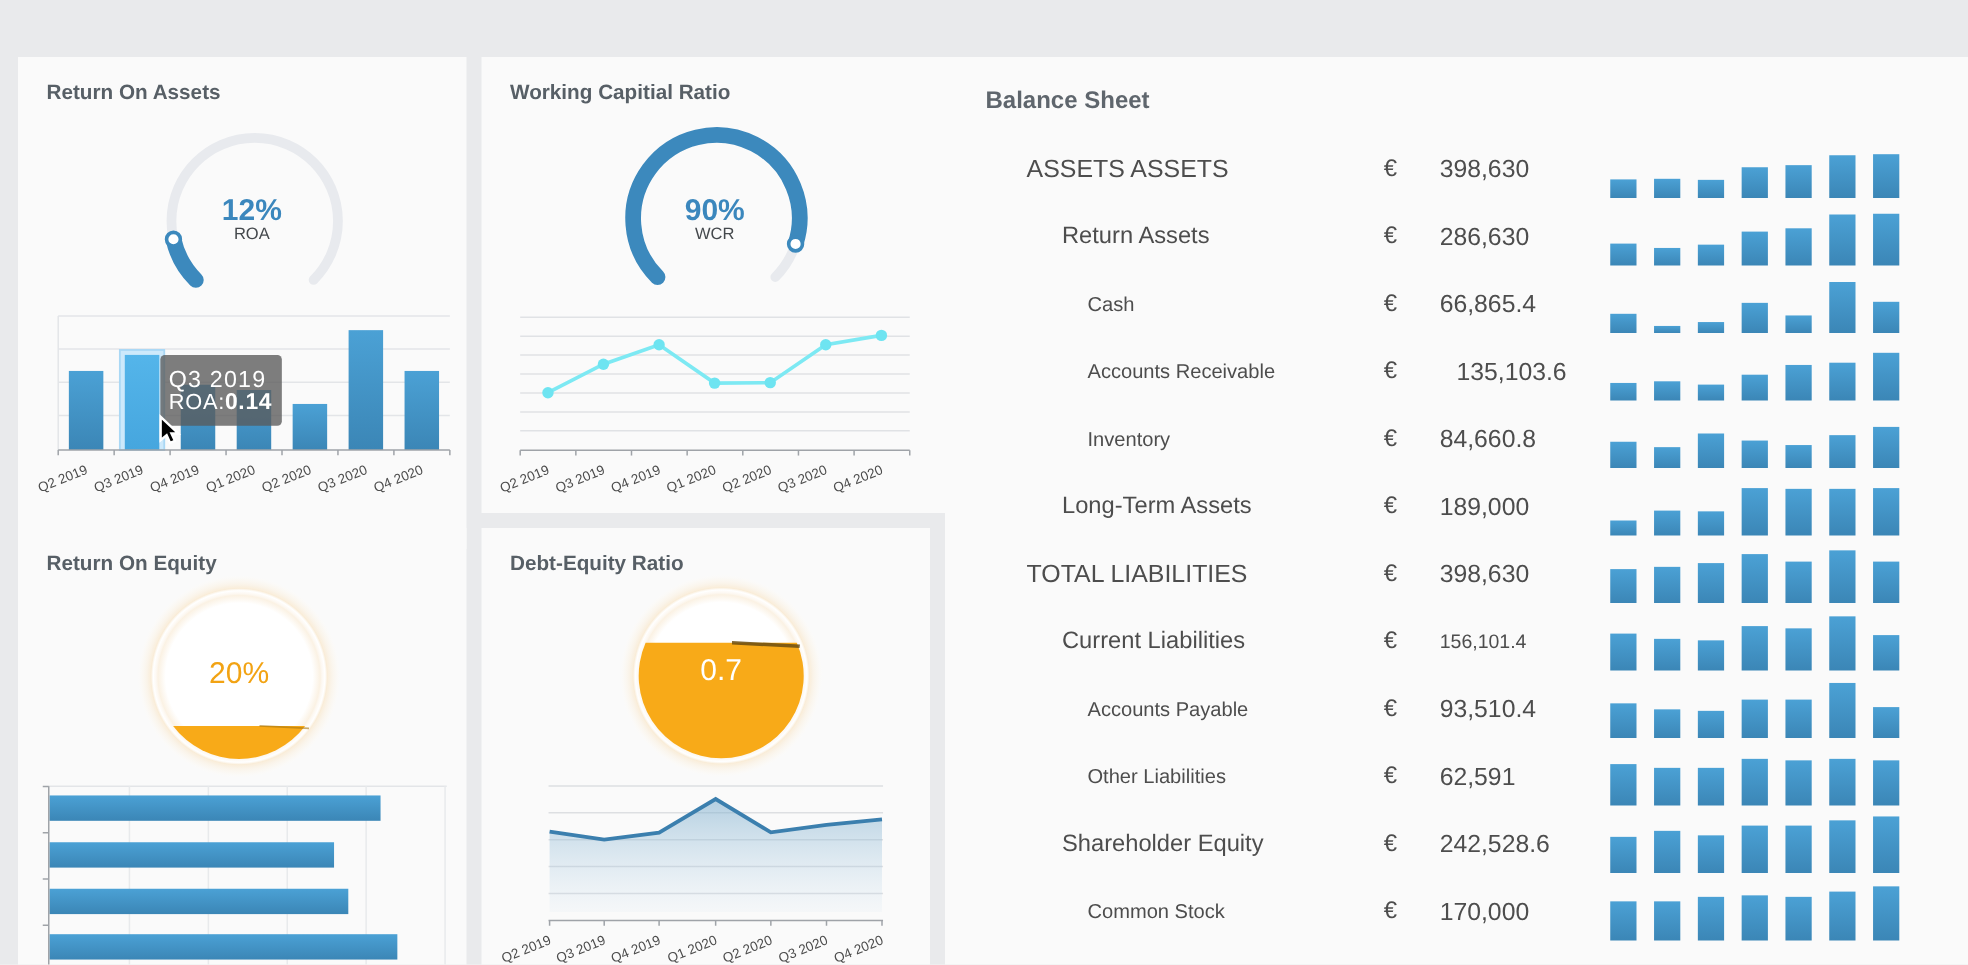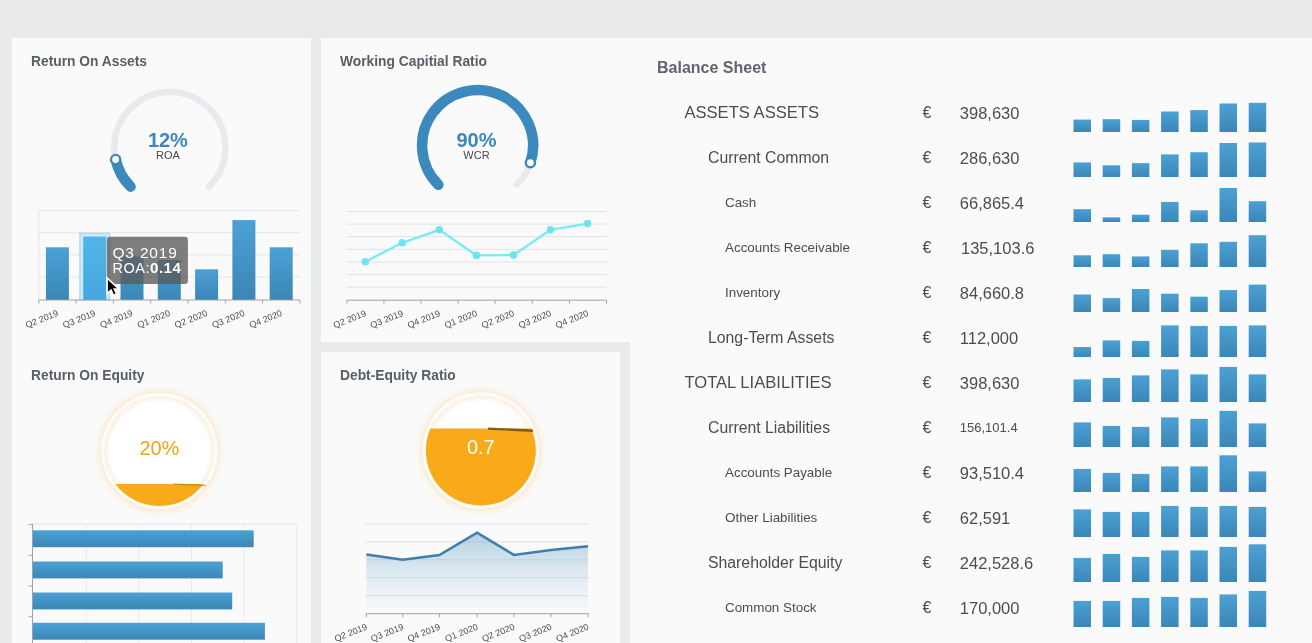--- a/index.html
+++ b/index.html
@@ -173,35 +173,35 @@
 <text transform="translate(194.4,277.0) rotate(-22)" text-anchor="end" font-size="9" fill="#4c4c4c">Q2 2020</text>
 <text transform="translate(231.5,277.0) rotate(-22)" text-anchor="end" font-size="9" fill="#4c4c4c">Q3 2020</text>
 <text transform="translate(268.5,277.0) rotate(-22)" text-anchor="end" font-size="9" fill="#4c4c4c">Q4 2020</text>
 </svg>
     </div>
 <div class="card" style="left:630px;top:38px;width:682px;height:640px">
 <div style="position:absolute;left:27px;top:21px;font-size:16px;font-weight:bold;color:#5f666d">Balance Sheet</div>
 <div style="position:absolute;left:54.4px;top:65px;font-size:16.6px;color:#4d4d4d;line-height:20px">ASSETS ASSETS</div>
 <div style="position:absolute;left:289px;width:16px;top:65px;font-size:16px;color:#4d4d4d;text-align:center;line-height:20px">€</div>
 <div style="position:absolute;left:329.8px;top:65px;font-size:16.5px;color:#4d4d4d;line-height:20px">398,630</div>
-<div style="position:absolute;left:78.0px;top:110px;font-size:15.8px;color:#4d4d4d;line-height:20px">Current Common</div>
+<div style="position:absolute;left:78.0px;top:110px;font-size:15.8px;color:#4d4d4d;line-height:20px">Return Assets</div>
 <div style="position:absolute;left:289px;width:16px;top:110px;font-size:16px;color:#4d4d4d;text-align:center;line-height:20px">€</div>
 <div style="position:absolute;left:329.8px;top:110px;font-size:16.5px;color:#4d4d4d;line-height:20px">286,630</div>
 <div style="position:absolute;left:95.0px;top:155px;font-size:13.4px;color:#4d4d4d;line-height:20px">Cash</div>
 <div style="position:absolute;left:289px;width:16px;top:155px;font-size:16px;color:#4d4d4d;text-align:center;line-height:20px">€</div>
 <div style="position:absolute;left:329.8px;top:155px;font-size:16.5px;color:#4d4d4d;line-height:20px">66,865.4</div>
 <div style="position:absolute;left:95.0px;top:200px;font-size:13.4px;color:#4d4d4d;line-height:20px">Accounts Receivable</div>
 <div style="position:absolute;left:289px;width:16px;top:200px;font-size:16px;color:#4d4d4d;text-align:center;line-height:20px">€</div>
-<div style="position:absolute;left:331px;top:200px;font-size:16.5px;color:#4d4d4d;line-height:20px">135,103.6</div>
+<div style="position:absolute;left:341px;top:200px;font-size:16.5px;color:#4d4d4d;line-height:20px">135,103.6</div>
 <div style="position:absolute;left:95.0px;top:245px;font-size:13.4px;color:#4d4d4d;line-height:20px">Inventory</div>
 <div style="position:absolute;left:289px;width:16px;top:245px;font-size:16px;color:#4d4d4d;text-align:center;line-height:20px">€</div>
 <div style="position:absolute;left:329.8px;top:245px;font-size:16.5px;color:#4d4d4d;line-height:20px">84,660.8</div>
 <div style="position:absolute;left:78.0px;top:290px;font-size:15.8px;color:#4d4d4d;line-height:20px">Long-Term Assets</div>
 <div style="position:absolute;left:289px;width:16px;top:290px;font-size:16px;color:#4d4d4d;text-align:center;line-height:20px">€</div>
-<div style="position:absolute;left:329.8px;top:290px;font-size:16.5px;color:#4d4d4d;line-height:20px">112,000</div>
+<div style="position:absolute;left:329.8px;top:290px;font-size:16.5px;color:#4d4d4d;line-height:20px">189,000</div>
 <div style="position:absolute;left:54.4px;top:335px;font-size:16.6px;color:#4d4d4d;line-height:20px">TOTAL LIABILITIES</div>
 <div style="position:absolute;left:289px;width:16px;top:335px;font-size:16px;color:#4d4d4d;text-align:center;line-height:20px">€</div>
 <div style="position:absolute;left:329.8px;top:335px;font-size:16.5px;color:#4d4d4d;line-height:20px">398,630</div>
 <div style="position:absolute;left:78.0px;top:380px;font-size:15.8px;color:#4d4d4d;line-height:20px">Current Liabilities</div>
 <div style="position:absolute;left:289px;width:16px;top:380px;font-size:16px;color:#4d4d4d;text-align:center;line-height:20px">€</div>
 <div style="position:absolute;left:329.8px;top:380px;font-size:13px;color:#4d4d4d;line-height:20px">156,101.4</div>
 <div style="position:absolute;left:95.0px;top:425px;font-size:13.4px;color:#4d4d4d;line-height:20px">Accounts Payable</div>
 <div style="position:absolute;left:289px;width:16px;top:425px;font-size:16px;color:#4d4d4d;text-align:center;line-height:20px">€</div>
 <div style="position:absolute;left:329.8px;top:425px;font-size:16.5px;color:#4d4d4d;line-height:20px">93,510.4</div>
 <div style="position:absolute;left:95.0px;top:470px;font-size:13.4px;color:#4d4d4d;line-height:20px">Other Liabilities</div>

